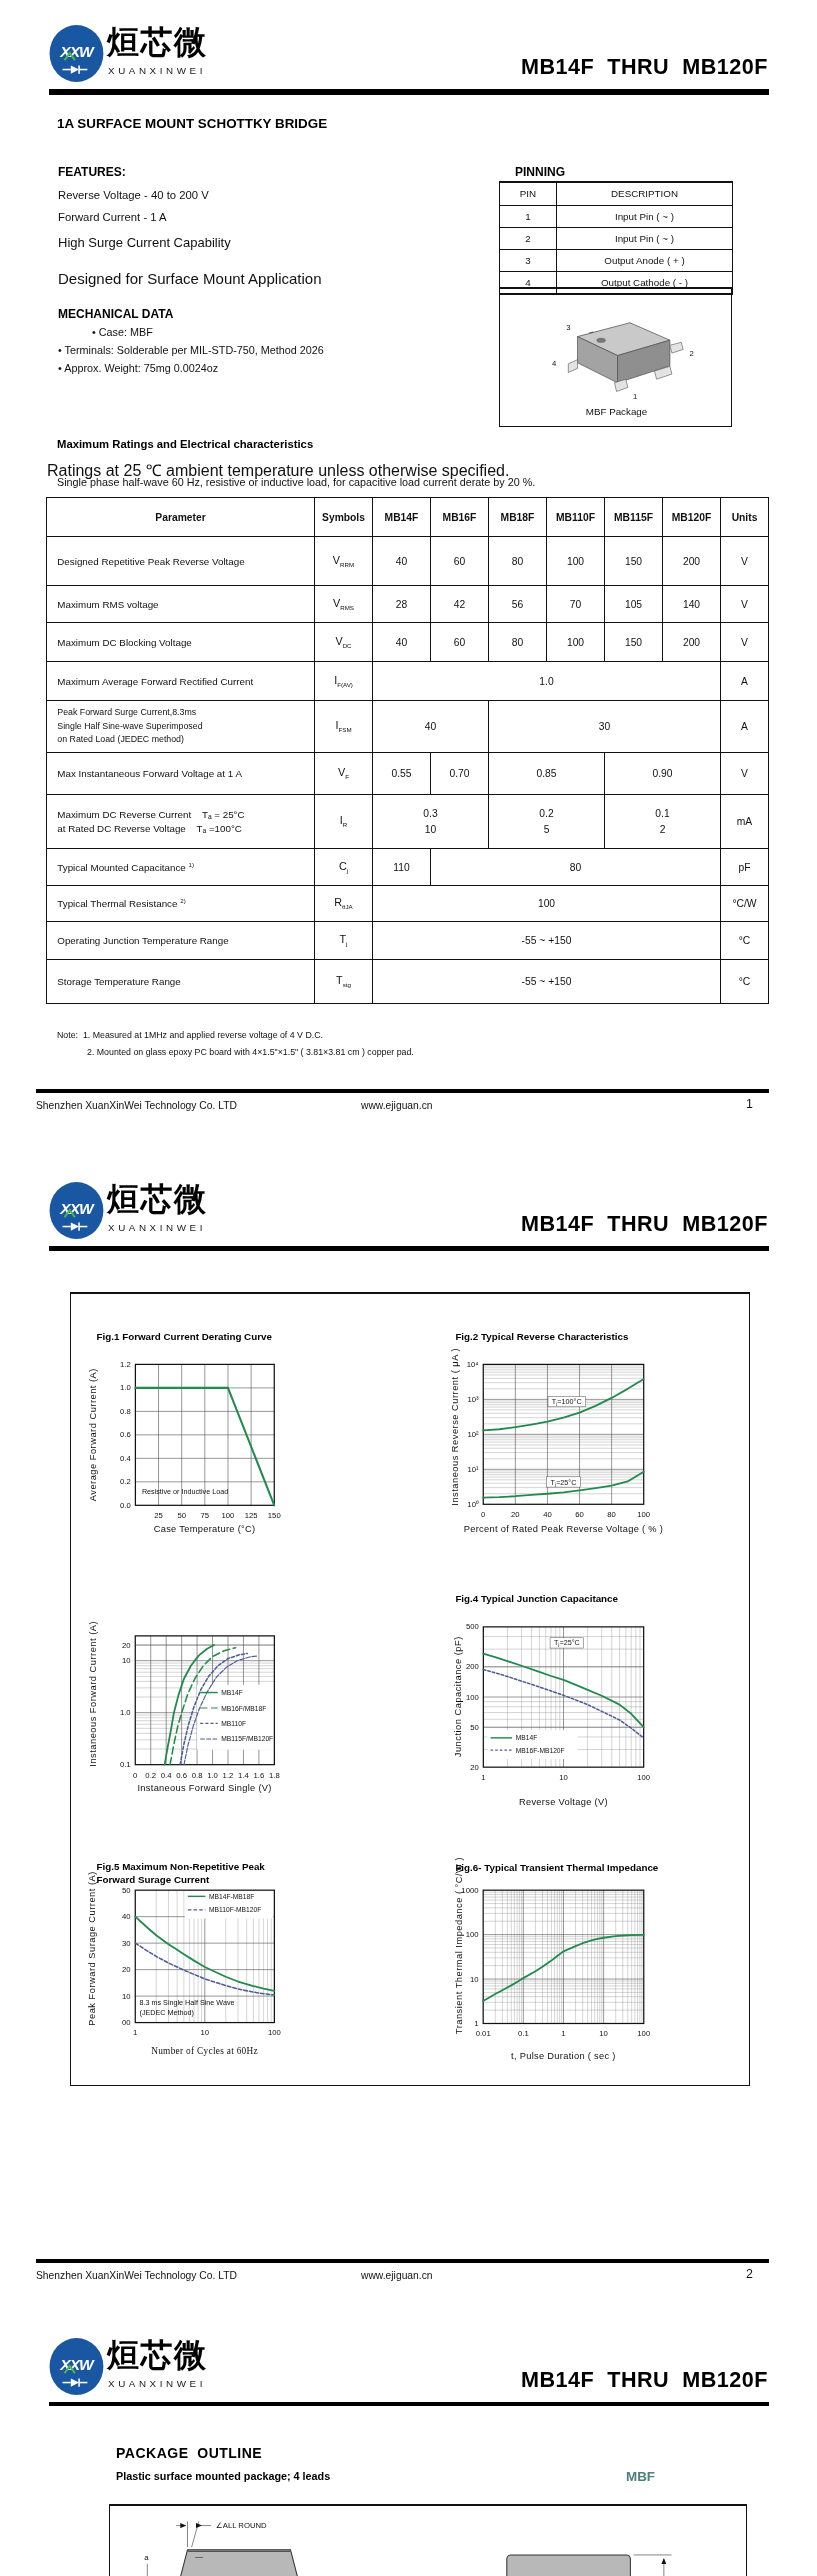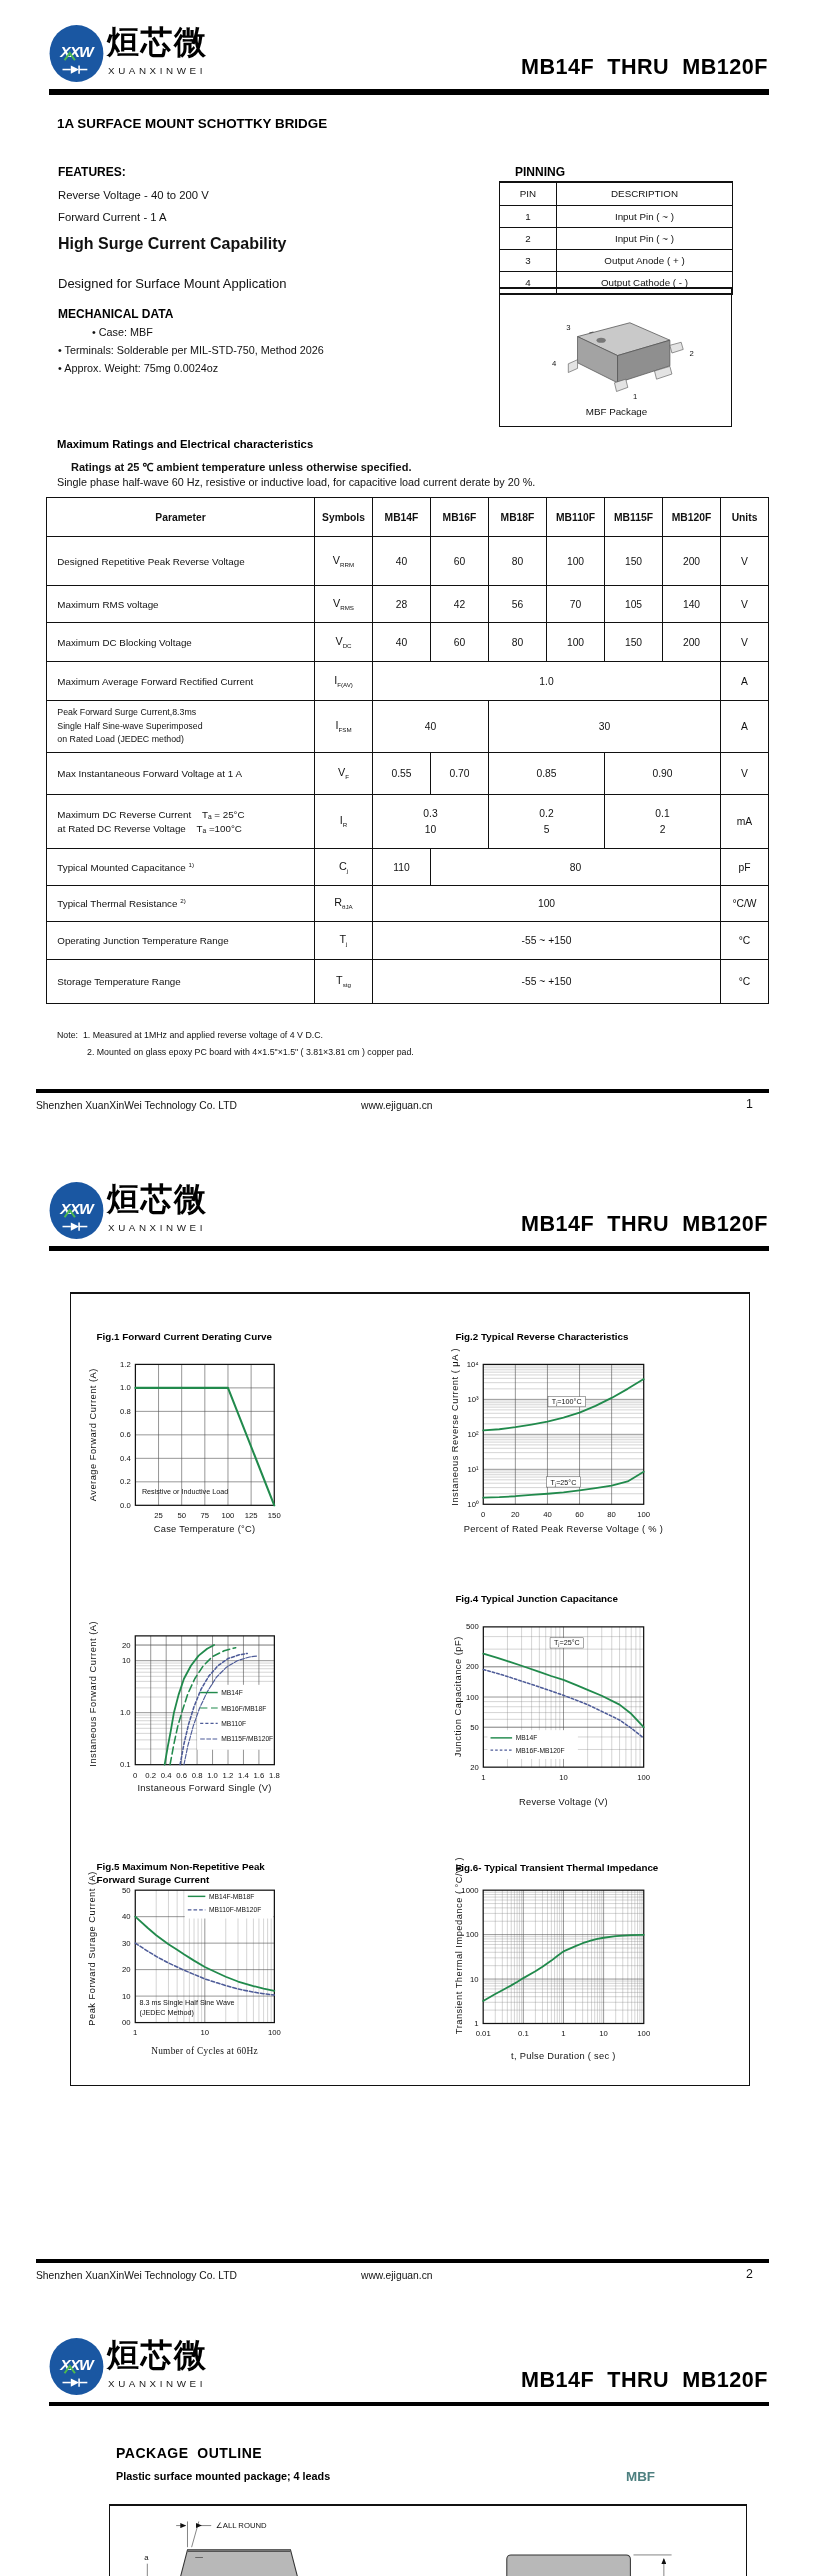--- a/index.html
+++ b/index.html
@@ -67,22 +67,22 @@
     <div class="logo-en">XUANXINWEI</div>
   </div>
   <div class="doc-title" style="top:54px;">MB14F  THRU  MB120F</div>
   <div class="rule" style="left:49px;top:89px;width:720px;height:6.2px;"></div>
 
   <div class="h-bold" style="left:57px;top:116px;font-size:13.4px;">1A SURFACE MOUNT SCHOTTKY BRIDGE</div>
 
   <div class="h-bold" style="left:58px;top:165px;font-size:12px;">FEATURES:</div>
   <div class="txt" style="left:58px;top:189px;font-size:11.3px;">Reverse Voltage - 40 to 200 V</div>
   <div class="txt" style="left:58px;top:211px;font-size:11.3px;">Forward Current - 1 A</div>
-  <div class="txt" style="left:58px;top:235px;font-size:16px;font-weight:bold;">High Surge Current Capability</div>
-  <div class="txt" style="left:58px;top:276px;font-size:13px;">Designed for Surface Mount Application</div>
+  <div class="txt" style="left:58px;top:235px;font-size:13px;">High Surge Current Capability</div>
+  <div class="txt" style="left:58px;top:270px;font-size:15px;">Designed for Surface Mount Application</div>
 
   <div class="h-bold" style="left:515px;top:165px;font-size:12px;">PINNING</div>
   <table class="pintable">
     <colgroup>
         <col style="width:57px">
         <col style="width:176px">
       </colgroup>
     <tbody>
         <tr class="ph">
           <td>PIN</td>
@@ -125,21 +125,21 @@
     </svg>
     <div class="txt" style="left:0;top:117px;width:233px;text-align:center;font-size:9.8px;">MBF Package</div>
   </div>
 
   <div class="h-bold" style="left:58px;top:307px;font-size:12px;">MECHANICAL DATA</div>
   <div class="txt" style="left:58px;top:326px;font-size:10.8px;margin-left:34px;">• Case: MBF</div>
   <div class="txt" style="left:58px;top:344px;font-size:10.8px;">• Terminals: Solderable per MIL-STD-750, Method 2026</div>
   <div class="txt" style="left:58px;top:362px;font-size:10.8px;">• Approx. Weight: 75mg   0.0024oz</div>
 
   <div class="h-bold" style="left:57px;top:438px;font-size:11.3px;">Maximum Ratings and Electrical characteristics</div>
-  <div class="txt" style="left:71px;top:459px;font-size:11px;font-weight:bold;">Ratings at 25 ℃ ambient temperature unless otherwise specified.</div>
+  <div class="txt" style="left:47px;top:459px;font-size:16px;">Ratings at 25 ℃ ambient temperature unless otherwise specified.</div>
   <div class="txt" style="left:57px;top:476px;font-size:10.8px;">Single phase half-wave 60 Hz, resistive or inductive load, for capacitive load current derate by 20 %.</div>
 
   <table class="rt">
     <colgroup>
       <col style="width:268px">
         <col style="width:58px">
         <col style="width:58px">
         <col style="width:58px">
         <col style="width:58px">
         <col style="width:58px">

